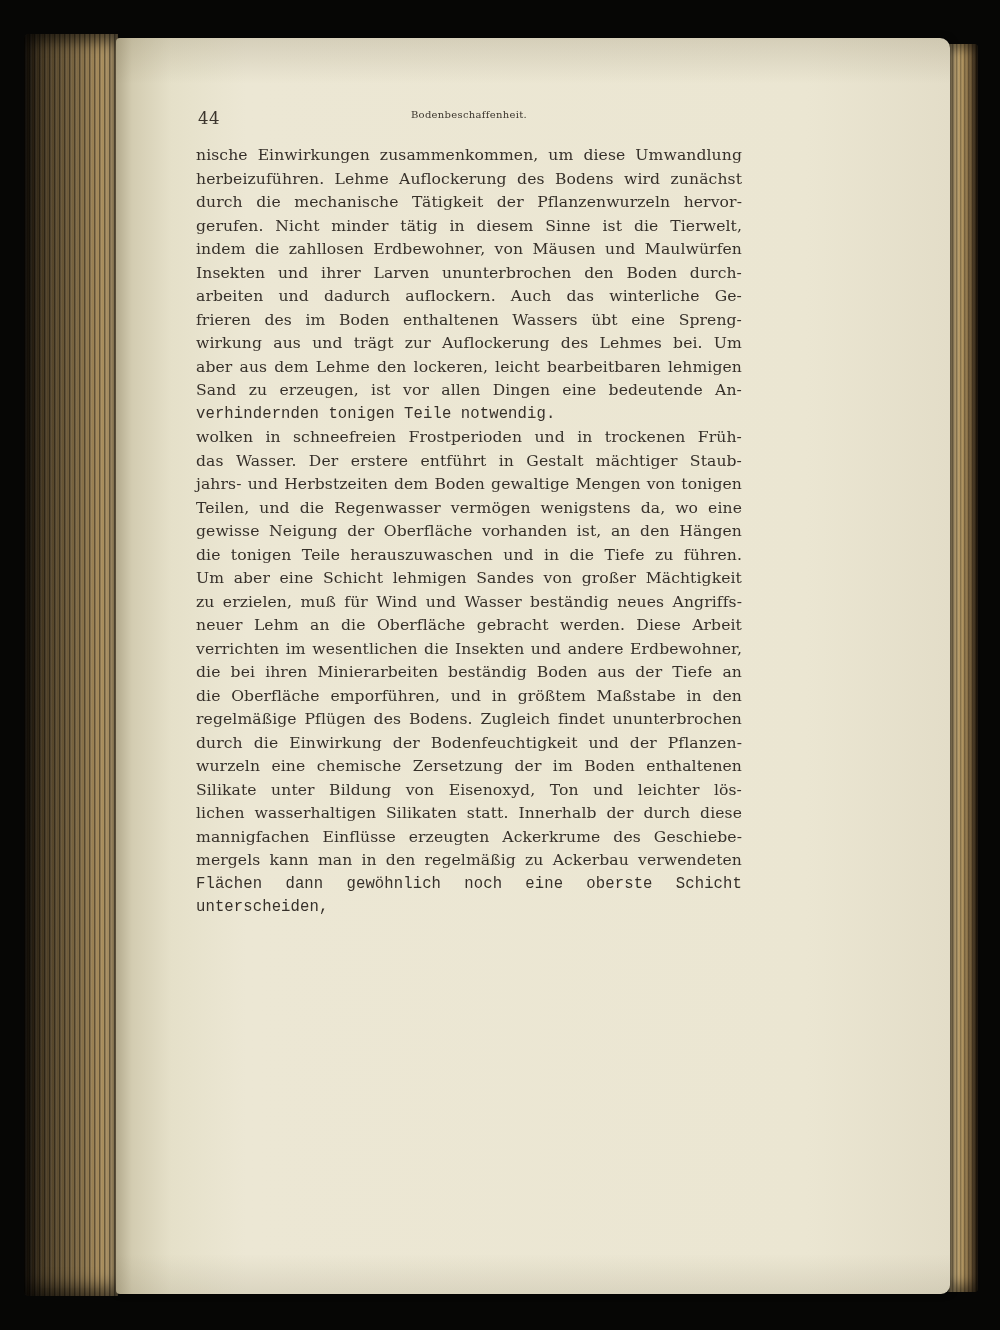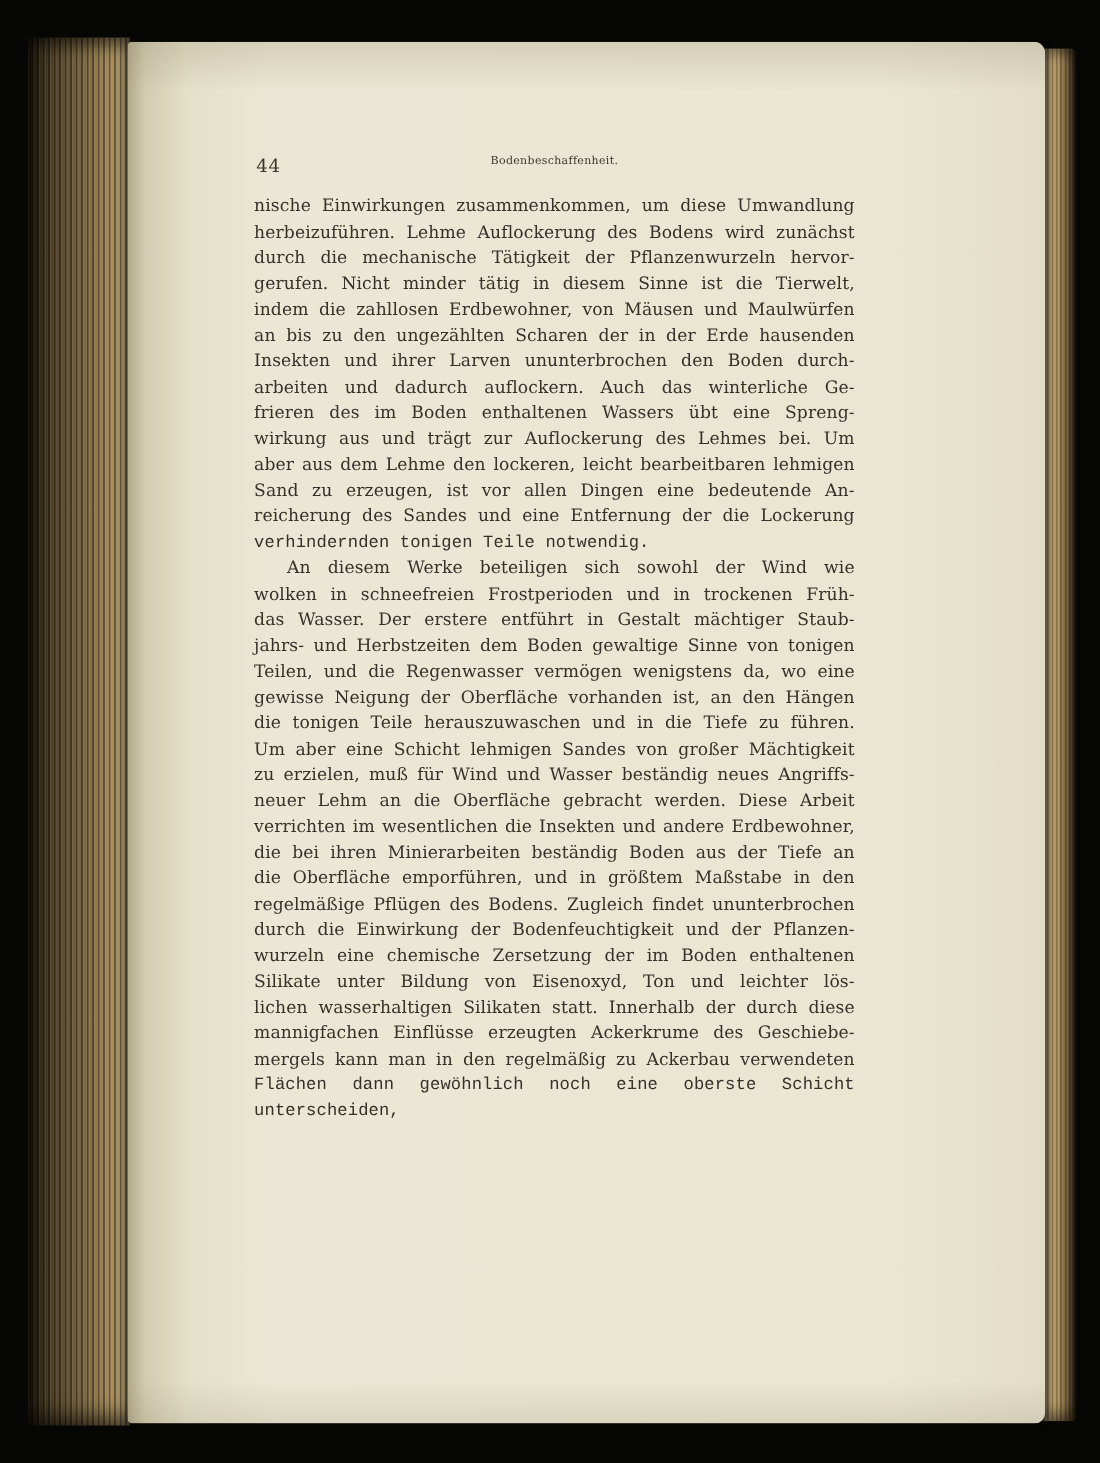--- a/index.html
+++ b/index.html
@@ -48,23 +48,23 @@
     width:834px; height:1256px;
     border-radius:4px 10px 9px 4px;
     background:
       linear-gradient(180deg, rgba(124,112,82,0.20) 0px, rgba(124,112,82,0) 46px),
       linear-gradient(0deg, rgba(110,100,72,0.14) 0px, rgba(110,100,72,0) 40px),
       linear-gradient(90deg, #b3aa8d 0px, #d3ccb1 16px, #e5e0c9 55px, #ece7d4 130px, #ebe6d2 690px, #e3ddc8 834px);
     box-shadow: 2px 0 6px rgba(0,0,0,0.5);
   }
   .content {
     position:relative;
-    margin-left:115px;
+    margin-left:80px;
     width:546px;
-    padding-top:103px;
+    padding-top:71px;
     color:#36302a;
   }
   .page-header {
     position:relative;
     height:22px;
     margin-bottom:13px;
   }
   .page-number {
     position:absolute;
     left:2px; top:0;
@@ -103,35 +103,32 @@
         <span class="page-number">44</span>
         <div class="running-head">Bodenbeschaffenheit.</div>
       </div>
       <div class="text-block">
           <div class="paragraph">
             <div class="line">nische Einwirkungen zusammenkommen, um diese Umwandlung</div>
             <div class="line">herbeizuführen.  Lehme Auflockerung des Bodens wird zunächst</div>
             <div class="line">durch die mechanische Tätigkeit der Pflanzenwurzeln hervor-</div>
             <div class="line">gerufen.  Nicht minder tätig in diesem Sinne ist die Tierwelt,</div>
             <div class="line">indem die zahllosen Erdbewohner, von Mäusen und Maulwürfen</div>
-            <div class="line">an bis zu den ungezählten Scharen der in der Erde hausenden</div>
             <div class="line">Insekten und ihrer Larven ununterbrochen den Boden durch-</div>
             <div class="line">arbeiten und dadurch auflockern.  Auch das winterliche Ge-</div>
             <div class="line">frieren des im Boden enthaltenen Wassers übt eine Spreng-</div>
             <div class="line">wirkung aus und trägt zur Auflockerung des Lehmes bei.  Um</div>
             <div class="line">aber aus dem Lehme den lockeren, leicht bearbeitbaren lehmigen</div>
             <div class="line">Sand zu erzeugen, ist vor allen Dingen eine bedeutende An-</div>
-            <div class="line">reicherung des Sandes und eine Entfernung der die Lockerung</div>
             <div class="line last">verhindernden tonigen Teile notwendig.</div>
           </div>
           <div class="paragraph">
-            <div class="line indent">An diesem Werke beteiligen sich sowohl der Wind wie</div>
             <div class="line">wolken in schneefreien Frostperioden und in trockenen Früh-</div>
             <div class="line">das Wasser.  Der erstere entführt in Gestalt mächtiger Staub-</div>
-            <div class="line">jahrs- und Herbstzeiten dem Boden gewaltige Sinne von tonigen</div>
+            <div class="line">jahrs- und Herbstzeiten dem Boden gewaltige Mengen von tonigen</div>
             <div class="line">Teilen, und die Regenwasser vermögen wenigstens da, wo eine</div>
             <div class="line">gewisse Neigung der Oberfläche vorhanden ist, an den Hängen</div>
             <div class="line">die tonigen Teile herauszuwaschen und in die Tiefe zu führen.</div>
             <div class="line">Um aber eine Schicht lehmigen Sandes von großer Mächtigkeit</div>
             <div class="line">zu erzielen, muß für Wind und Wasser beständig neues Angriffs-</div>
             <div class="line">neuer Lehm an die Oberfläche gebracht werden.  Diese Arbeit</div>
             <div class="line">verrichten im wesentlichen die Insekten und andere Erdbewohner,</div>
             <div class="line">die bei ihren Minierarbeiten beständig Boden aus der Tiefe an</div>
             <div class="line">die Oberfläche emporführen, und in größtem Maßstabe in den</div>
             <div class="line">regelmäßige Pflügen des Bodens.  Zugleich findet ununterbrochen</div>

